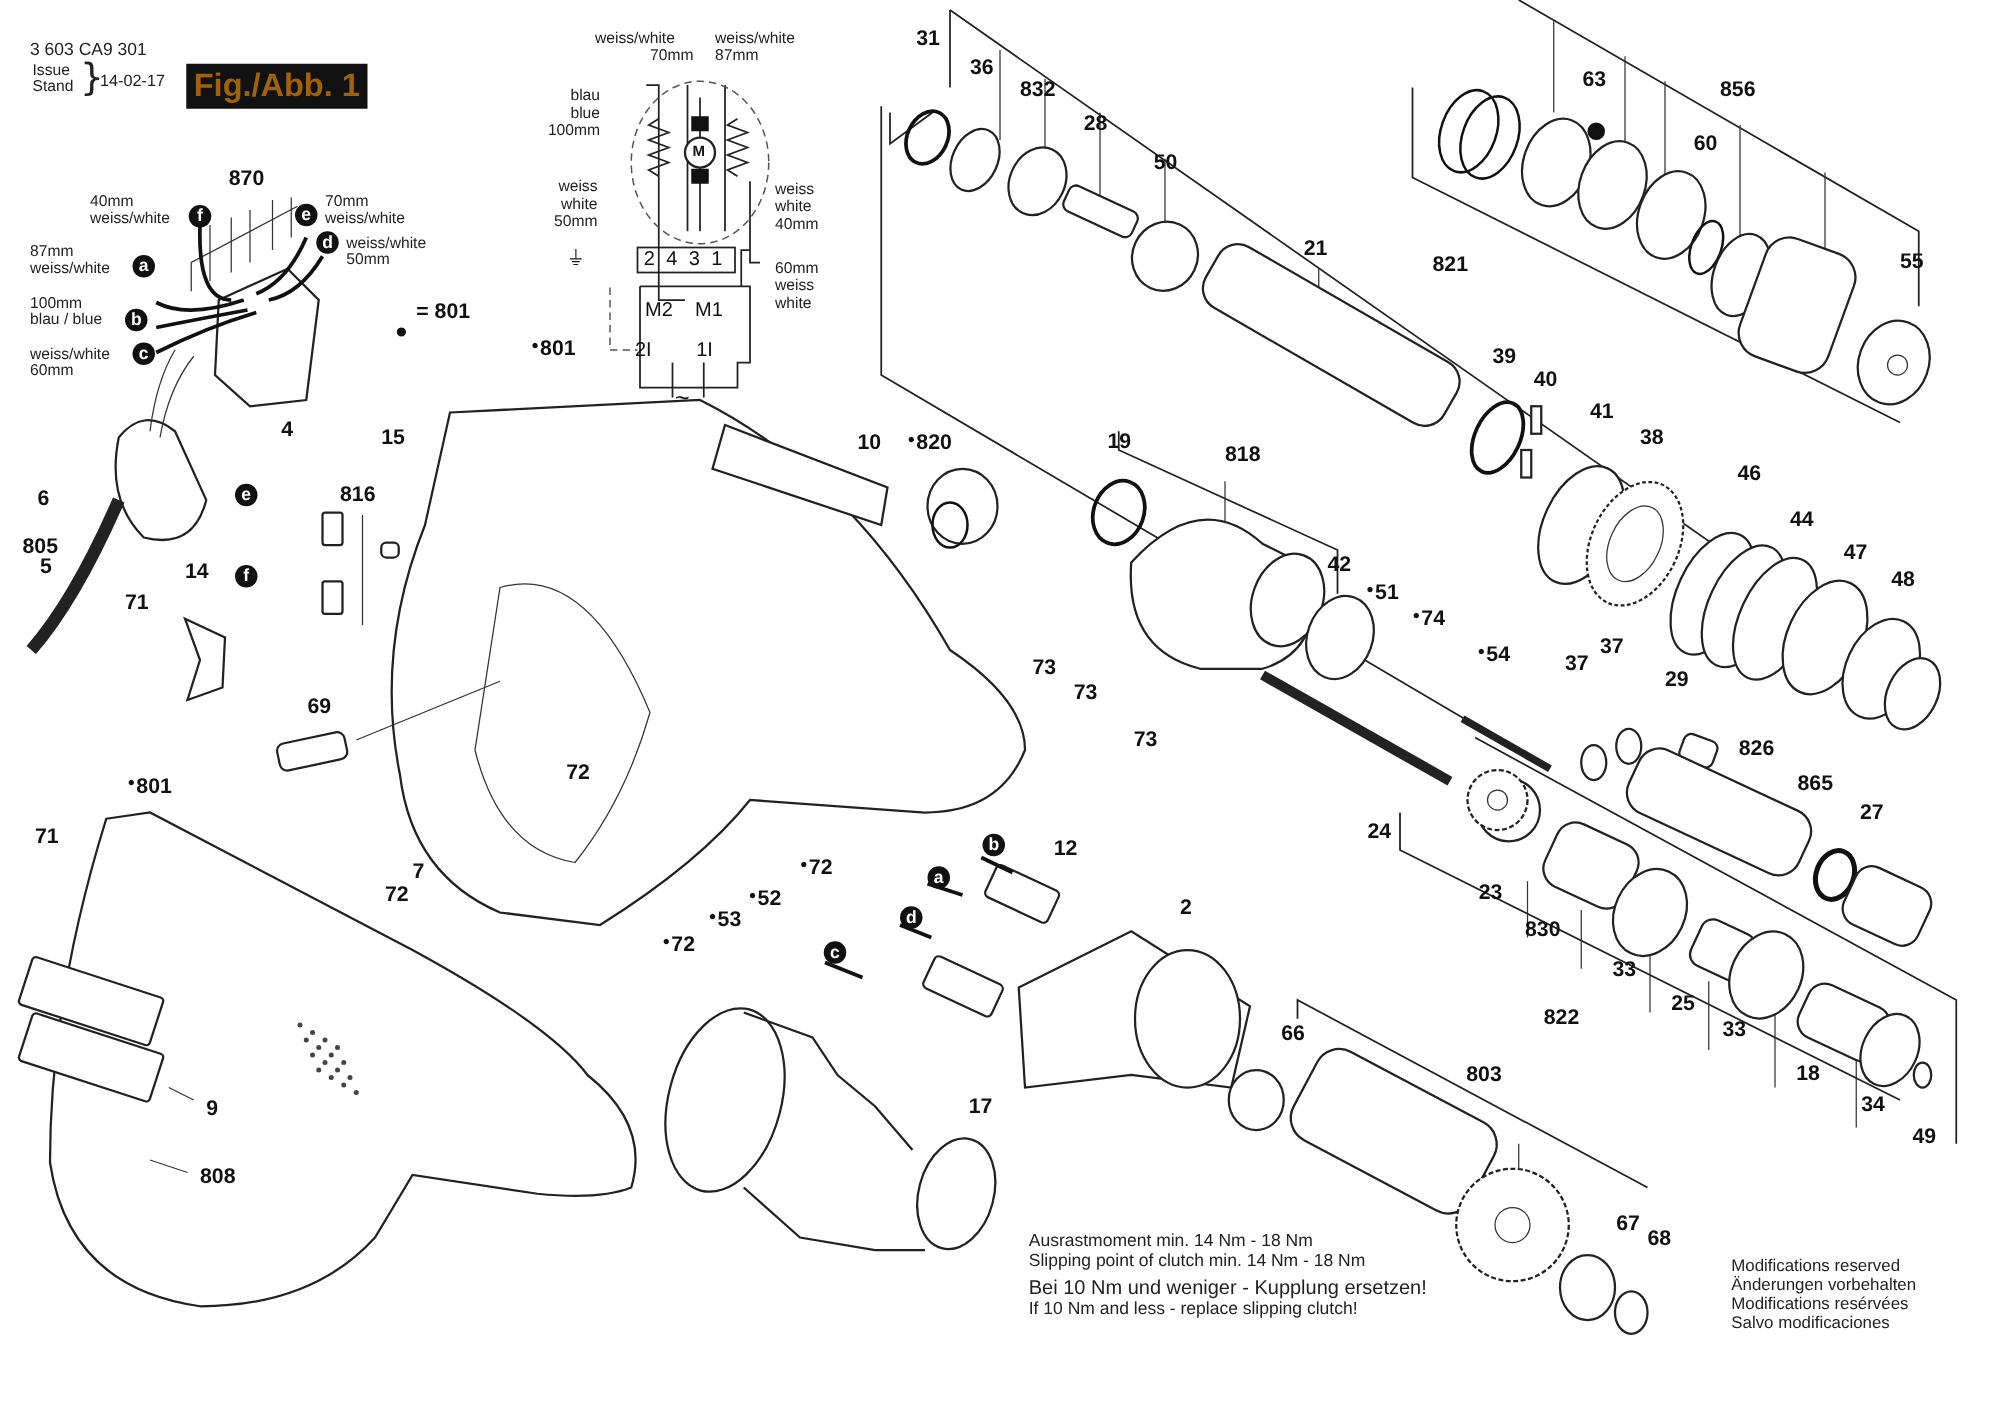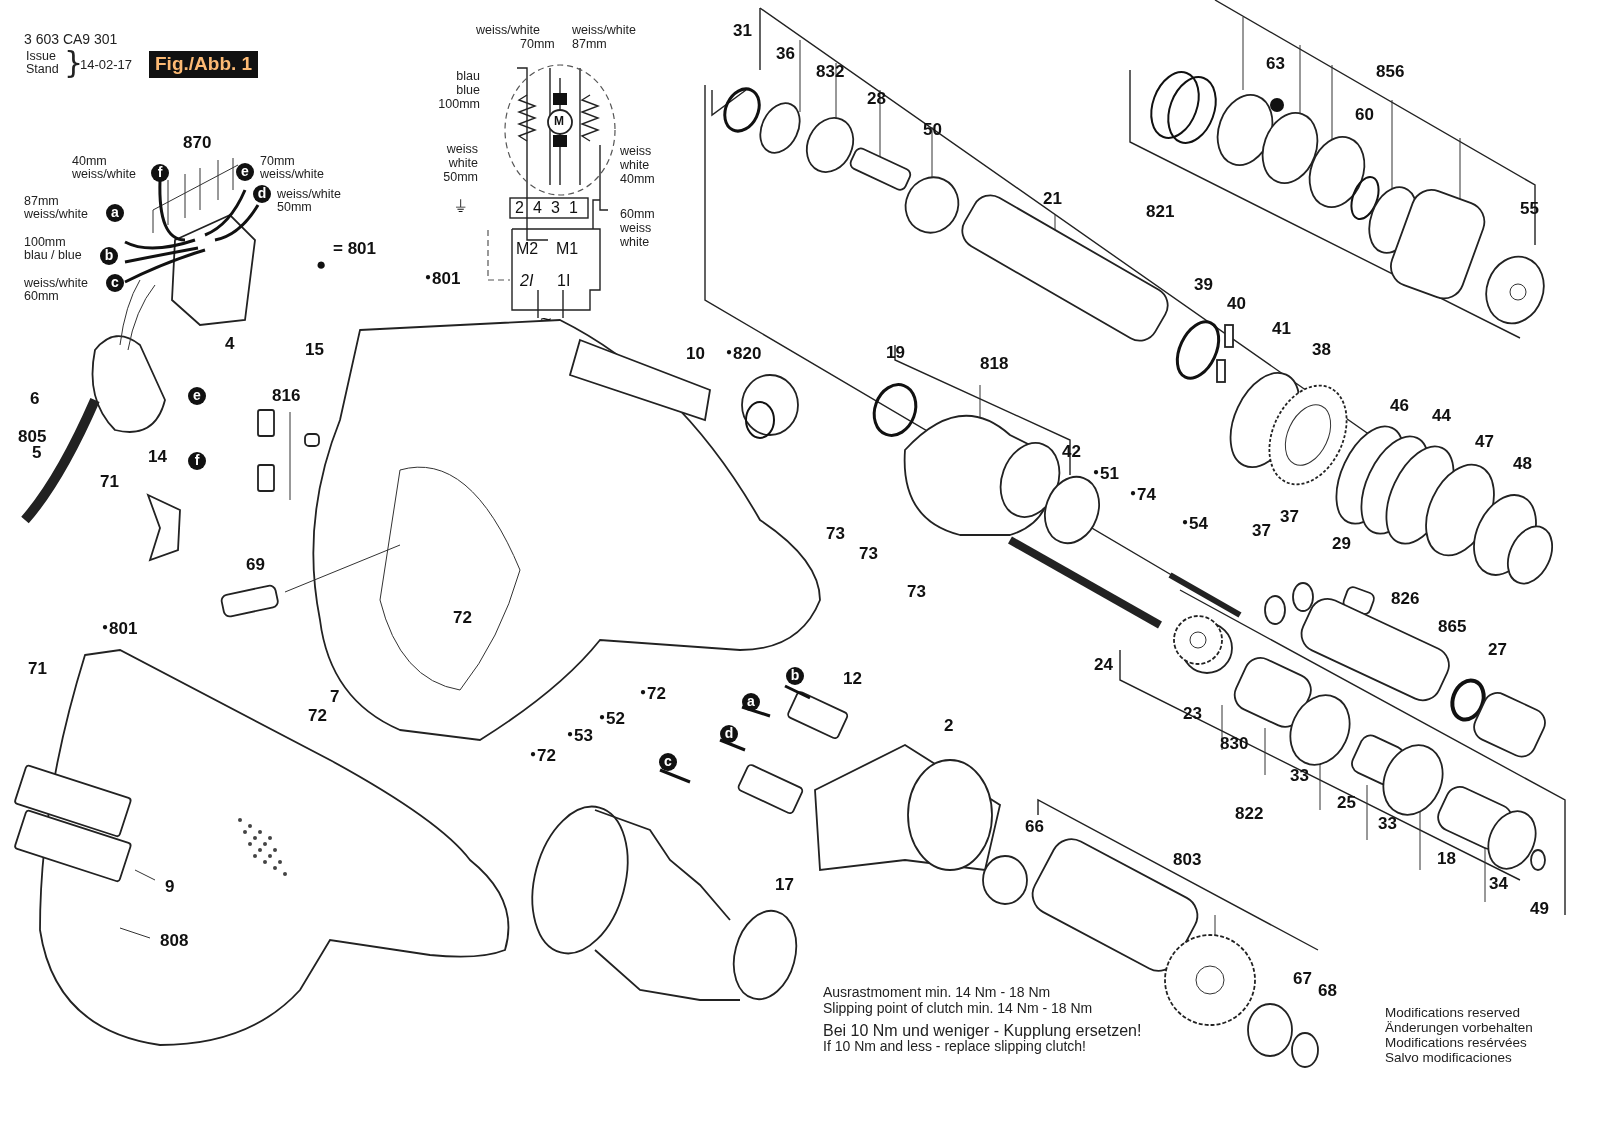--- a/index.html
+++ b/index.html
@@ -4,21 +4,21 @@
 <style>
   html,body{margin:0;padding:0;background:#fff;}
   body{width:1600px;height:1123px;position:relative;overflow:hidden;font-family:"Liberation Sans",sans-serif;color:#1a1a1a;}
   #stage{position:absolute;left:0;top:0;width:1600px;height:1123px;}
   .lbl{position:absolute;font-family:"Liberation Sans",sans-serif;font-weight:bold;font-size:17px;color:#111;white-space:nowrap;line-height:1;}
   .lbl.dot::before{content:"\25CF";font-size:10px;vertical-align:top;margin-right:1px;position:relative;top:2px;}
   .txt{position:absolute;font-family:"Liberation Sans",sans-serif;font-size:13.5px;color:#222;line-height:15px;white-space:nowrap;}
   .small{font-size:12.5px;line-height:13px;}
   .right{text-align:right;}
   .badge{position:absolute;width:18px;height:18px;border-radius:50%;background:#111;color:#fff;font-weight:bold;font-size:14px;line-height:17px;text-align:center;font-family:"Liberation Sans",sans-serif;}
-  .figtag{position:absolute;left:149px;top:51px;background:#111;color:#fdba74;font-weight:bold;font-size:19px;padding:2px 6px 3px 6px;font-family:"Liberation Sans",sans-serif;}
+  .figtag{position:absolute;left:149px;top:51px;background:#111;color:#a16207;font-weight:bold;font-size:26px;padding:2px 6px 3px 6px;font-family:"Liberation Sans",sans-serif;}
   .brace{position:absolute;font-size:30px;line-height:30px;font-family:"DejaVu Sans",sans-serif;color:#222;}
   .term{position:absolute;font-size:16px;font-family:"Liberation Sans",sans-serif;color:#111;}
   svg#art{position:absolute;left:0;top:0;}
   svg#art .ln{stroke:#222;stroke-width:1.4;fill:none;}
   svg#art .thin{stroke:#333;stroke-width:1;fill:none;}
   svg#art .part{stroke:#222;stroke-width:1.8;fill:#fff;}
   svg#art .blk{stroke:#111;stroke-width:3;fill:none;}
   svg#art .dash{stroke:#555;stroke-width:1.2;fill:none;stroke-dasharray:6 4;}
 </style>
 </head>
@@ -264,21 +264,21 @@
   <div class="txt small" style="left:620px;top:208px;">60mm</div>
   <div class="txt small" style="left:620px;top:222px;">weiss</div>
   <div class="txt small" style="left:620px;top:236px;">white</div>
   <div class="term" style="left:515px;top:199px;">2</div>
   <div class="term" style="left:533px;top:199px;">4</div>
   <div class="term" style="left:551px;top:199px;">3</div>
   <div class="term" style="left:569px;top:199px;">1</div>
   <div class="term" style="left:554px;top:114px;font-size:12px;font-weight:bold;">M</div>
   <div class="term" style="left:516px;top:240px;">M2</div>
   <div class="term" style="left:556px;top:240px;">M1</div>
-  <div class="term" style="left:520px;top:272px;font-style:italic;">2I</div>
+  <div class="term" style="left:508px;top:272px;">2I</div>
   <div class="term" style="left:545px;top:272px;margin-left:12px;">1I</div>
   <div class="term" style="left:540px;top:308px;font-size:20px;">~</div>
   <div class="term" style="left:455px;top:197px;font-size:16px;font-family:'DejaVu Sans',sans-serif;">⏚</div>
 
   <div class="lbl" style="left:183px;top:134px;">870</div>
   <div class="lbl" style="left:225px;top:335px;">4</div>
 
   <div class="txt small" style="left:72px;top:155px;">40mm</div>
   <div class="txt small" style="left:72px;top:168px;">weiss/white</div>
   <div class="badge" style="left:151px;top:164px;">f</div>
@@ -311,21 +311,21 @@
   <div class="lbl" style="left:1043px;top:190px;">21</div>
   <div class="lbl" style="left:1146px;top:203px;">821</div>
   <div class="lbl" style="left:1194px;top:276px;">39</div>
   <div class="lbl" style="left:1227px;top:295px;">40</div>
   <div class="lbl" style="left:1272px;top:320px;">41</div>
   <div class="lbl" style="left:1312px;top:341px;">38</div>
   <div class="lbl" style="left:1266px;top:55px;">63</div>
   <div class="lbl" style="left:1376px;top:63px;">856</div>
   <div class="lbl" style="left:1355px;top:106px;">60</div>
   <div class="lbl" style="left:1520px;top:200px;">55</div>
-  <div class="lbl" style="left:1390px;top:397px;">46</div>
+  <div class="lbl" style="left:1390px;top:370px;">46</div>
   <div class="lbl" style="left:1432px;top:407px;">44</div>
   <div class="lbl" style="left:1475px;top:433px;">47</div>
   <div class="lbl" style="left:1513px;top:455px;">48</div>
 
   <div class="lbl" style="left:886px;top:344px;">19</div>
   <div class="lbl" style="left:980px;top:355px;">818</div>
   <div class="lbl" style="left:1062px;top:443px;">42</div>
   <div class="lbl dot" style="left:1093px;top:465px;">51</div>
   <div class="lbl dot" style="left:1130px;top:486px;">74</div>
   <div class="lbl dot" style="left:1182px;top:515px;">54</div>

